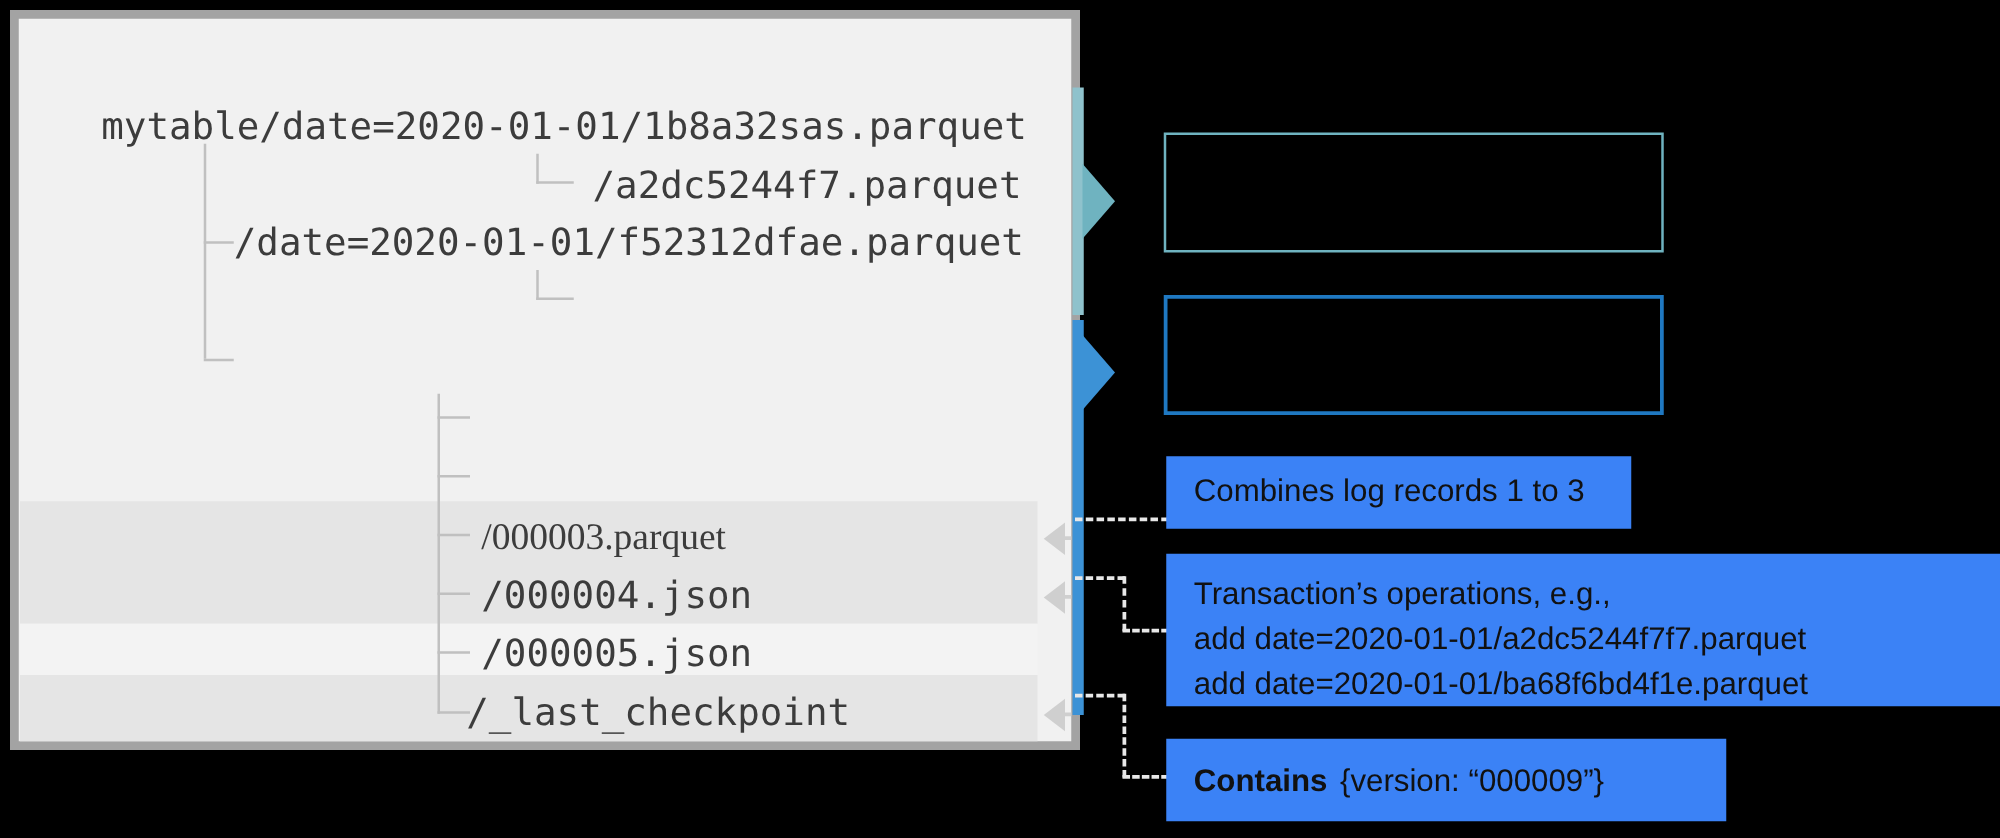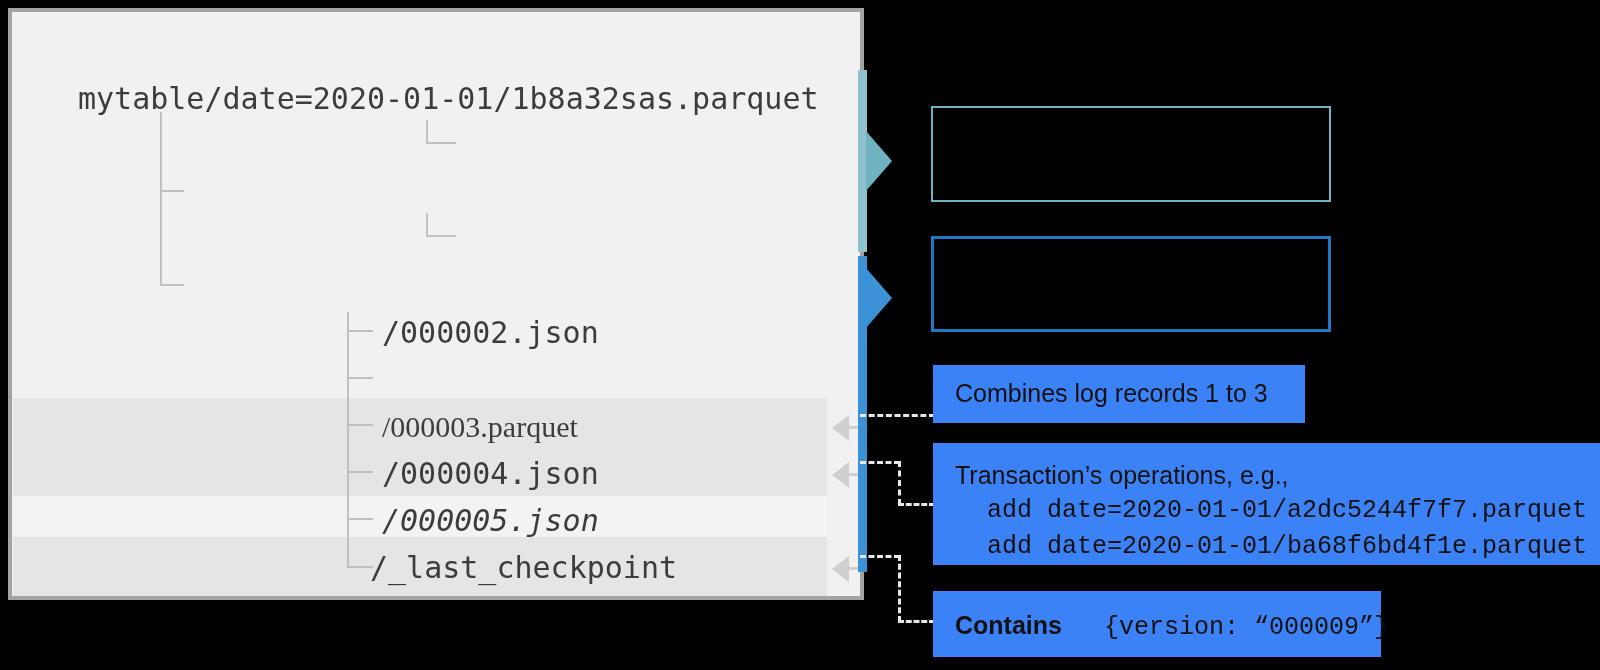--- a/index.html
+++ b/index.html
@@ -9,21 +9,21 @@
     font-family:"Liberation Sans", sans-serif;
     overflow:hidden;
     position:relative;
   }
   #stage{position:absolute;left:0;top:0;width:1600px;height:670px;}
 
   
   .tree-panel{
     position:absolute;left:8px;top:8px;width:856px;height:592px;
     background:#f1f1f1;
-    border:4px solid #a3a3a3;
+    border:7px solid #a3a3a3;
     box-sizing:border-box;
     overflow:hidden;
   }
   .band{position:absolute;left:1px;width:814px;background:#e5e5e5;}
   .band.light{background:#f3f3f3;}
 
   .tree-line{
     position:absolute;
     font-family:"DejaVu Sans Mono", monospace;
     font-size:30px;
@@ -59,21 +59,21 @@
   }
 
   
   .callout{
     position:absolute;box-sizing:border-box;
     background:#3b82f6;
     color:#111111;
     padding:10px 22px;
   }
   .callout .sans{font-family:"Liberation Sans", sans-serif;font-size:25px;line-height:36px;white-space:pre;}
-  .callout .mono{font-family:Liberation Mono, monospace;font-size:25px;line-height:36px;white-space:pre;margin-left:32px;}
+  .callout .mono{font-family:Liberation Sans, sans-serif;font-size:25px;line-height:36px;white-space:pre;}
   .callout .bold{font-weight:bold;}
   .row-inline{display:flex;align-items:baseline;gap:10px;}
 
   
   .dash-h{position:absolute;height:0;border-top:3px dashed #e8e8e8;}
   .dash-v{position:absolute;width:0;border-left:3px dashed #e8e8e8;}
 </style>
 </head>
 <body>
 
@@ -96,24 +96,25 @@
 
     <div class="trunk" style="left:335px;top:300px;height:256px;"></div>
     <div class="branch" style="left:335px;top:318px;width:26px;"></div>
     <div class="branch" style="left:335px;top:365px;width:26px;"></div>
     <div class="branch" style="left:335px;top:412px;width:26px;"></div>
     <div class="branch" style="left:335px;top:459px;width:26px;"></div>
     <div class="branch" style="left:335px;top:506px;width:26px;"></div>
     <div class="branch" style="left:335px;top:554px;width:26px;"></div>
 
     <div class="tree-line" style="left:66px;top:72px;">mytable/date=2020-01-01/1b8a32sas.parquet</div>
-    <div class="tree-line" style="left:370px;top:306px;">/000002.json</div>
+    <div class="tree-line" style="left:459px;top:119px;">/a2dc5244f7.parquet</div>
+    <div class="tree-line" style="left:172px;top:165px;">/date=2020-01-01/f52312dfae.parquet</div>
     <div class="tree-line" style="left:370px;top:400px;font-family:Liberation Serif, serif;">/000003.parquet</div>
     <div class="tree-line" style="left:370px;top:447px;">/000004.json</div>
-    <div class="tree-line" style="left:370px;top:494px;font-style:italic;">/000005.json</div>
+    <div class="tree-line" style="left:370px;top:494px;">/000005.json</div>
     <div class="tree-line" style="left:358px;top:541px;">/_last_checkpoint</div>
 
     <div class="arrow-left" style="left:820px;top:403px;"></div>
     <div class="arrow-stub" style="left:837px;top:414px;width:12px;"></div>
 
     <div class="arrow-left" style="left:820px;top:450px;"></div>
     <div class="arrow-stub" style="left:837px;top:461px;width:12px;"></div>
 
     <div class="arrow-left" style="left:820px;top:544px;"></div>
     <div class="arrow-stub" style="left:837px;top:555px;width:12px;"></div>

